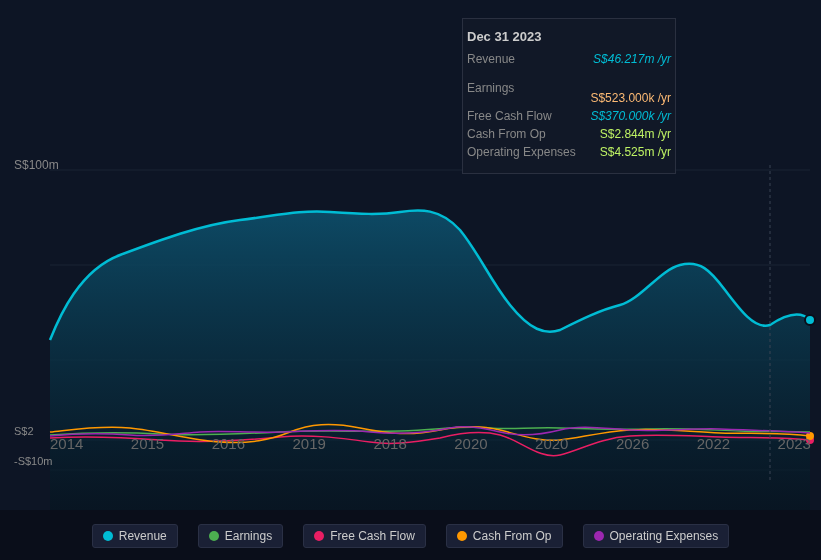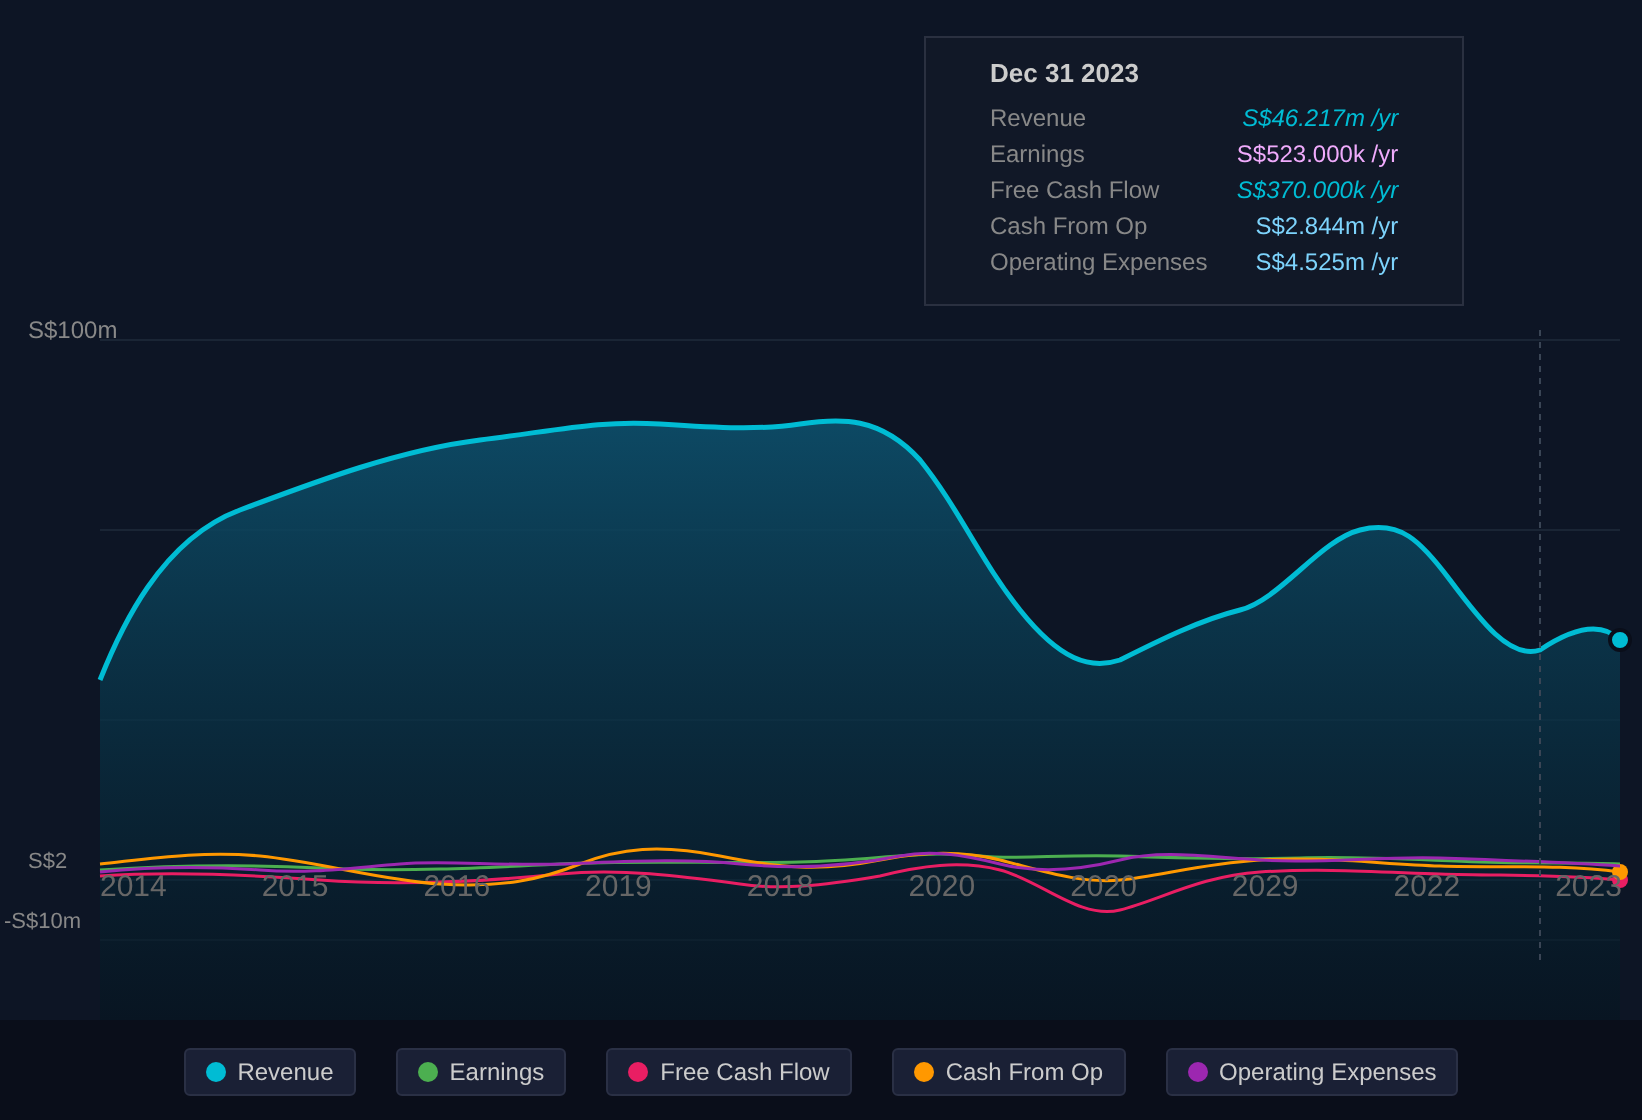--- a/index.html
+++ b/index.html
@@ -19,21 +19,21 @@
       width: 821px;
       height: 510px;
     }
 
     .tooltip-box {
       position: absolute;
       top: 18px;
       left: 462px;
       background: #111827;
       border: 1px solid #2a3040;
-      padding: 10px 32px;
+      padding: 10px 4px;
       min-width: 200px;
       z-index: 10;
     }
 
     .tooltip-title {
       color: #ccc;
       font-size: 13px;
       font-weight: bold;
       margin-bottom: 8px;
     }
@@ -51,22 +51,22 @@
       font-size: 12px;
       white-space: nowrap;
     }
 
     .tooltip-value {
       font-size: 12px;
       white-space: nowrap;
     }
 
     .tooltip-value.cyan { color: #00bcd4; font-style: italic; }
-    .tooltip-value.yellow { color: #f0abfc; }
-    .tooltip-value.gray { color: #7dd3fc; }
+    .tooltip-value.yellow { color: #fdba74; margin-top: 21px; }
+    .tooltip-value.gray { color: #bef264; }
 
     .tooltip-sub {
       color: #ffd700;
       font-size: 12px;
       text-align: right;
       margin-top: -2px;
       margin-bottom: 4px;
     }
 
     .y-label-top {
@@ -81,21 +81,21 @@
       position: absolute;
       top: 425px;
       left: 14px;
       color: #888;
       font-size: 11px;
     }
 
     .y-label-neg {
       position: absolute;
       top: 455px;
-      left: 2px;
+      left: 14px;
       color: #888;
       font-size: 11px;
     }
 
     .x-axis-labels {
       position: absolute;
       bottom: 58px;
       left: 50px;
       right: 10px;
       display: flex;
@@ -186,21 +186,21 @@
   <div class="y-label-neg">-S$10m</div>
 
   <div class="x-axis-labels">
     <span>2014</span>
     <span>2015</span>
     <span>2016</span>
     <span>2019</span>
     <span>2018</span>
     <span>2020</span>
     <span>2020</span>
-    <span>2029</span>
+    <span>2026</span>
     <span>2022</span>
     <span>2023</span>
   </div>
 
   <div class="tooltip-box">
     <div class="tooltip-title">Dec 31 2023</div>
 
     <div class="tooltip-row">
       <span class="tooltip-label">Revenue</span>
       <span class="tooltip-value cyan">S$46.217m /yr</span>

